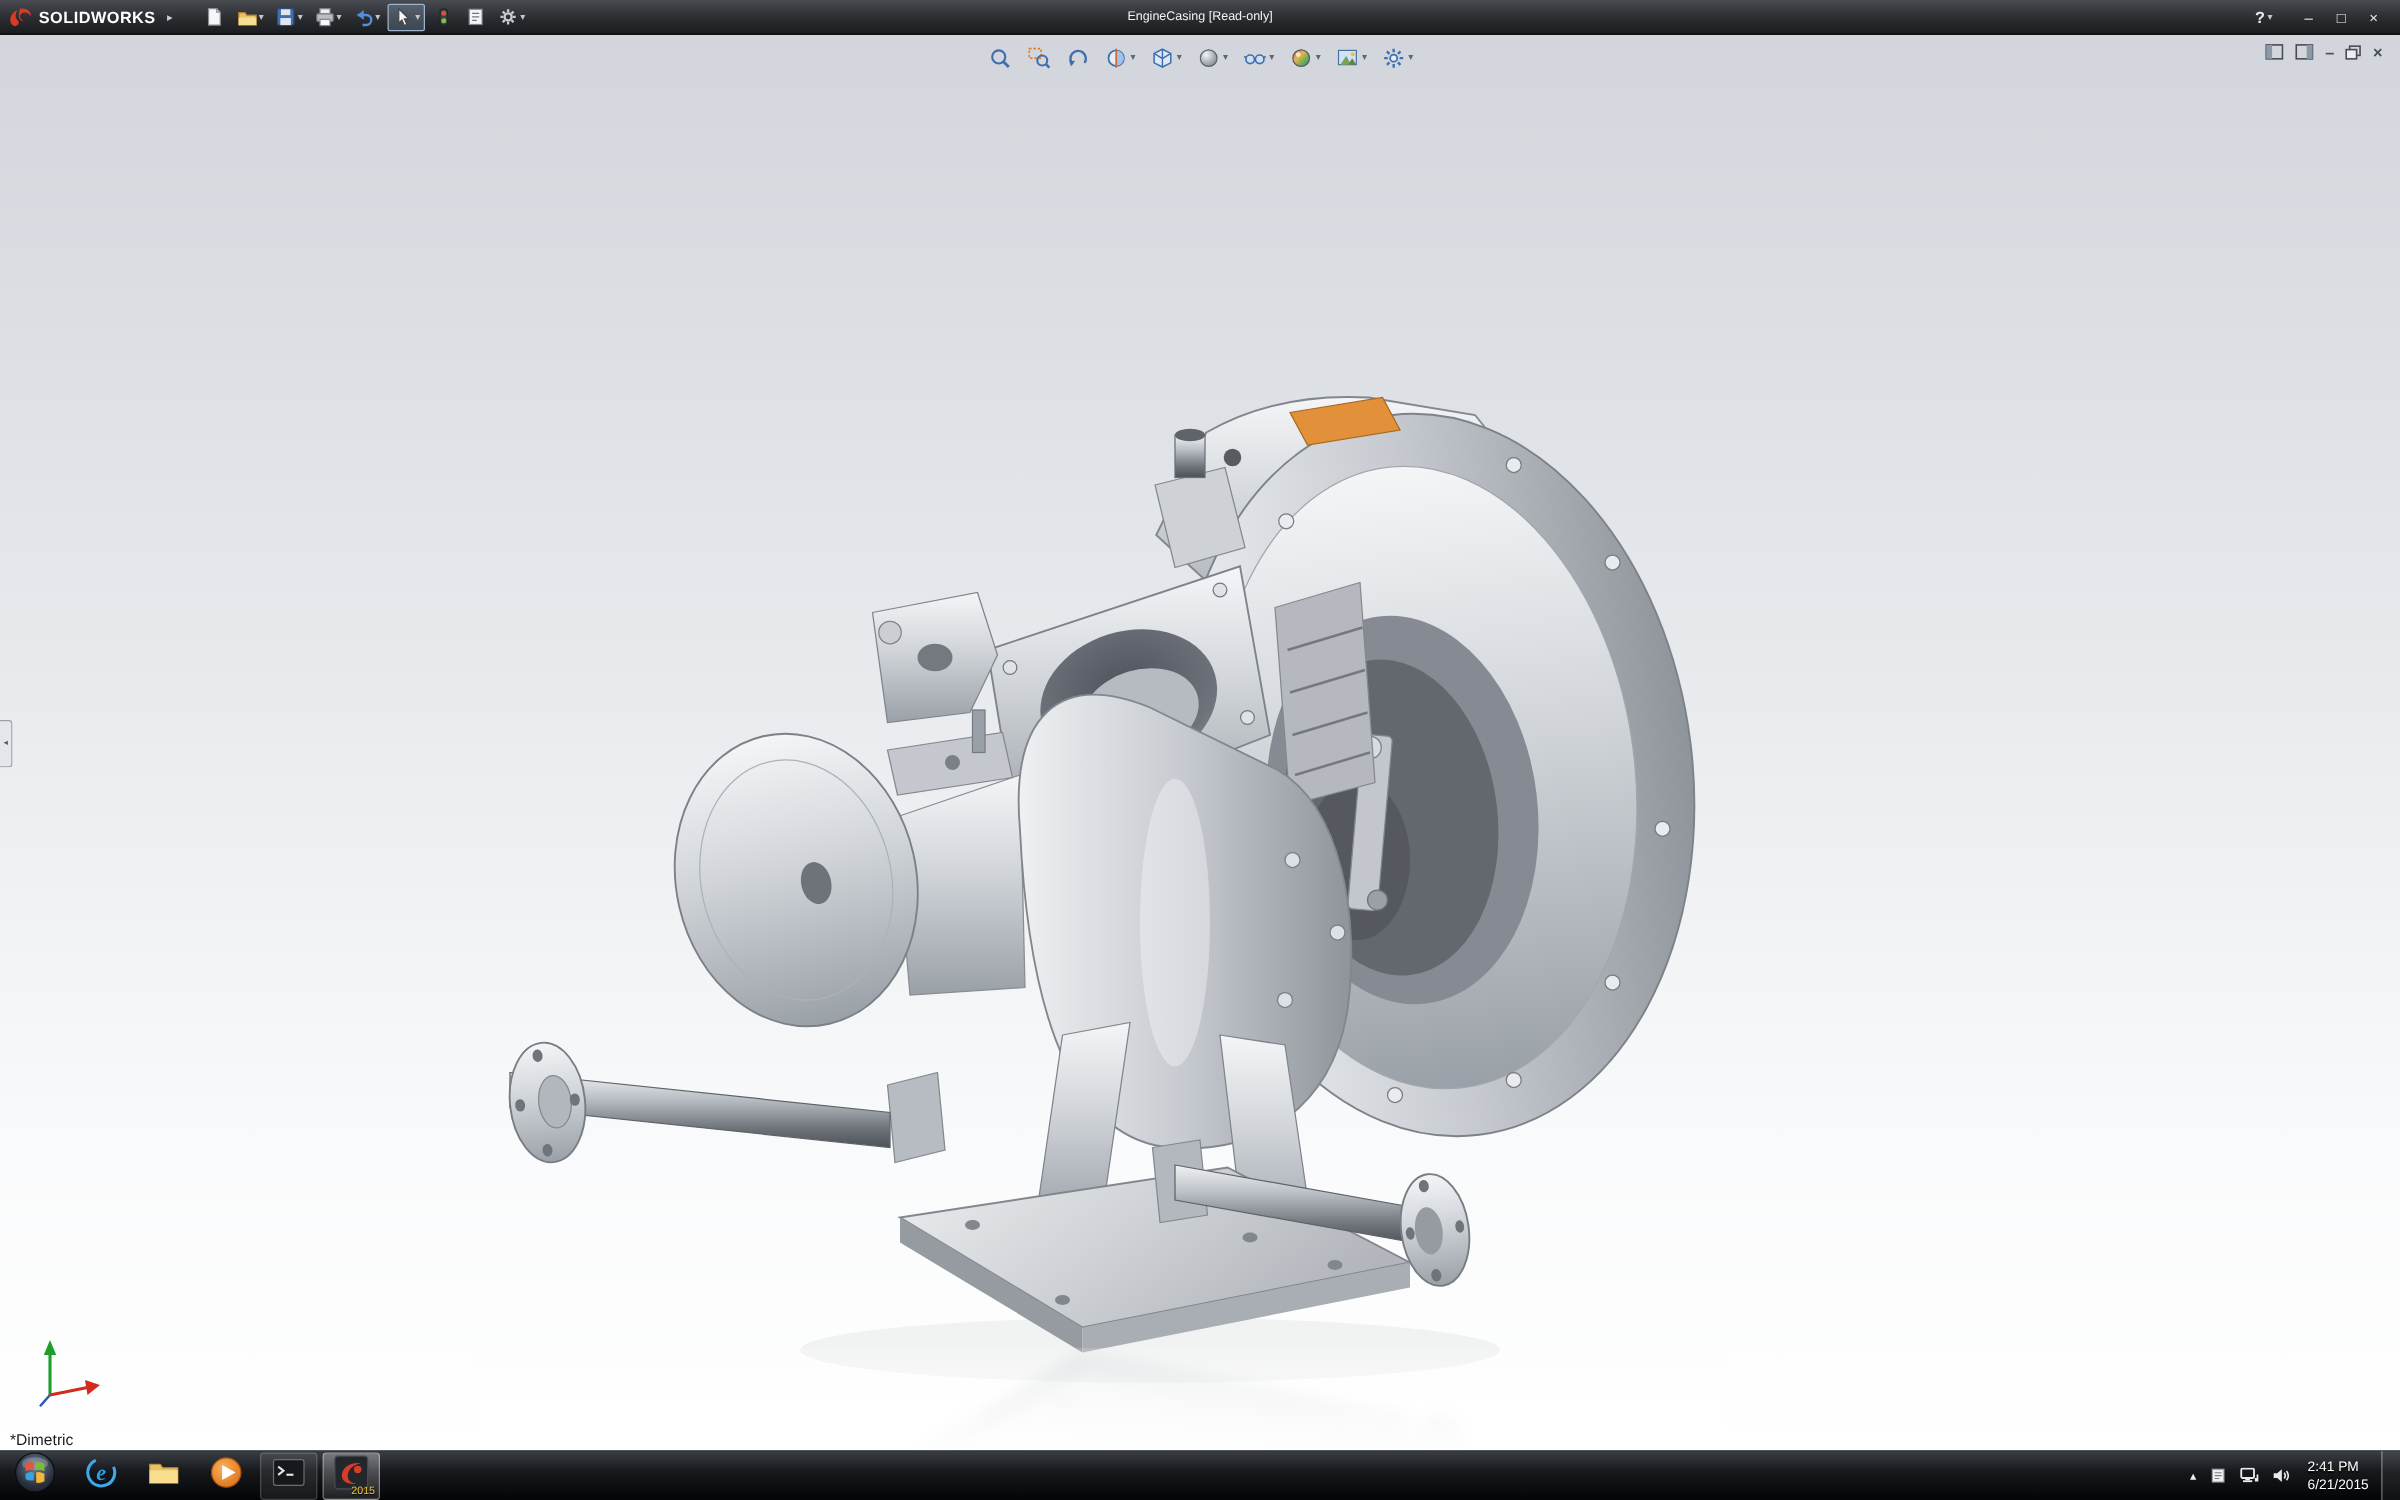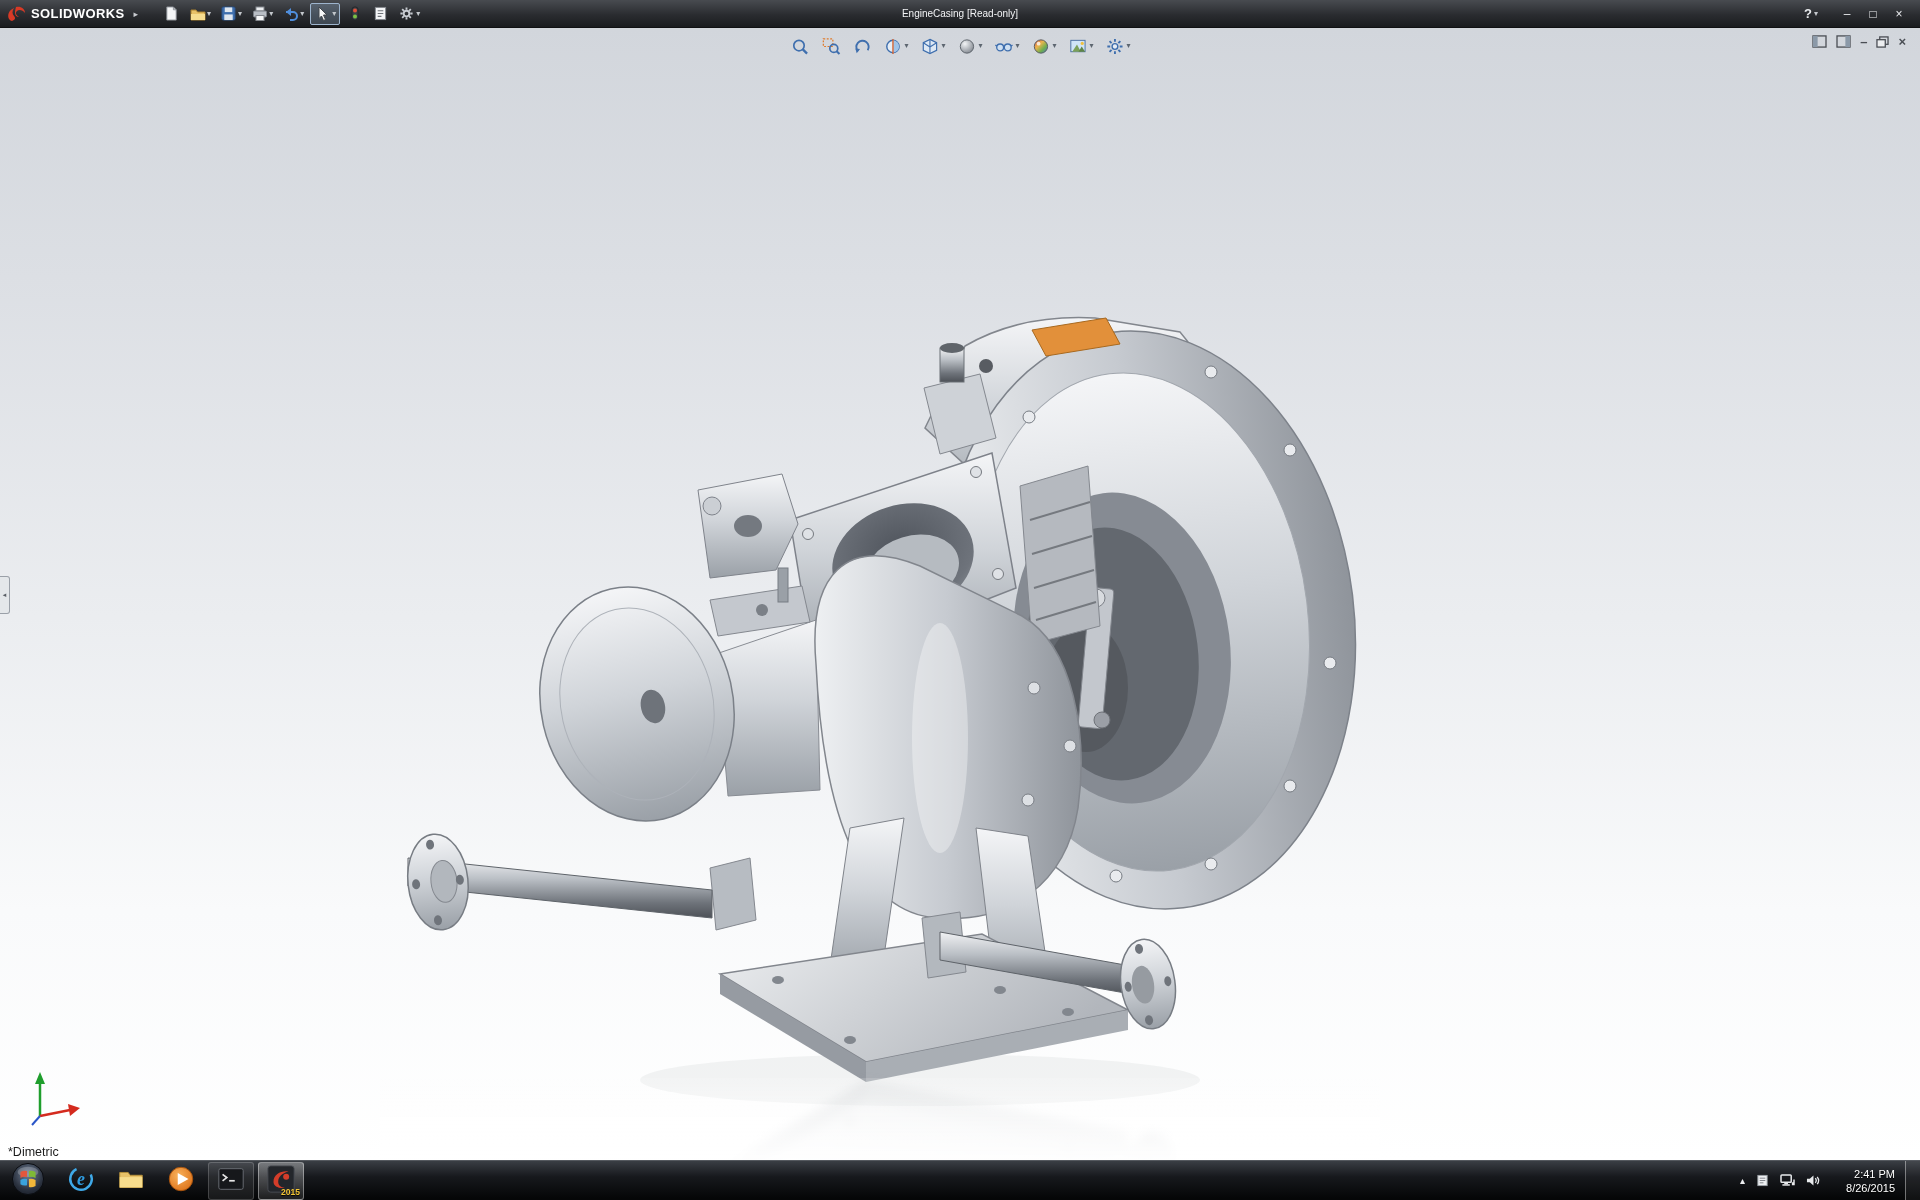--- a/index.html
+++ b/index.html
@@ -54,27 +54,27 @@
   
   .taskbar { position:absolute; left:0; top:1160px; width:1920px; height:40px;
     background:linear-gradient(#3a3e44, #17191d 40%, #050607 95%);
     border-top:1px solid #55595f; display:flex; align-items:center; }
   .tb-app { width:46px; height:38px; margin:0 2px; display:flex; align-items:center;
     justify-content:center; border-radius:3px; position:relative; }
   .tb-app.start { width:52px; }
   .tb-app.open { background:rgba(255,255,255,0.08); border:1px solid rgba(255,255,255,0.18); }
   .tb-app.active { background:linear-gradient(rgba(255,255,255,0.32), rgba(255,255,255,0.10));
     border:1px solid rgba(255,255,255,0.38); }
-  .sw-badge { position:absolute; right:3px; bottom:2px; font-size:8.5px; font-weight:bold;
+  .sw-badge { position:absolute; right:3px; bottom:2px; font-size:8.5px; font-weight:normal;
     color:#f3c535; text-shadow:0 1px 1px #000; }
   .tb-spacer { flex:1; }
   .tray { display:flex; align-items:center; gap:11px; padding-right:10px; }
   .tray-ic { color:#eceef0; font-size:10px; display:flex; align-items:center; }
-  .clock { color:#fff; font-size:11px; line-height:14px; text-align:right;
-    padding:0 10px 0 4px; text-shadow:0 1px 1px #000;margin-left:12px; }
+  .clock { color:#fff; font-size:11px; line-height:14px; text-align:left;
+    padding:0 10px 0 4px; text-shadow:0 1px 1px #000; }
   .show-desktop { width:15px; height:100%; border-left:1px solid rgba(255,255,255,0.4);
     background:rgba(255,255,255,0.05); }
 </style>
 </head>
 <body>
 
 <div class="screen">
 
   <div class="titlebar">
     <div class="logo">
@@ -581,19 +581,19 @@
       <span class="tray-ic">
         <svg width="14" height="13" viewBox="0 0 15 14">
             <polygon points="1,5 4,5 8,1.5 8,12.5 4,9 1,9" fill="#e8eaec"></polygon>
             <path d="M10,4.5 a4,4 0 0 1 0,5 M12,3 a6.5,6.5 0 0 1 0,8" stroke="#e8eaec" stroke-width="1.4" fill="none"></path>
           </svg>
       </span>
     </div>
 
     <div class="clock">
       <div>2:41 PM</div>
-      <div>8/26/2015</div>
+      <div>6/21/2015</div>
     </div>
 
     <div class="show-desktop"></div>
   </div>
 
 </div>
 
 </body></html>

